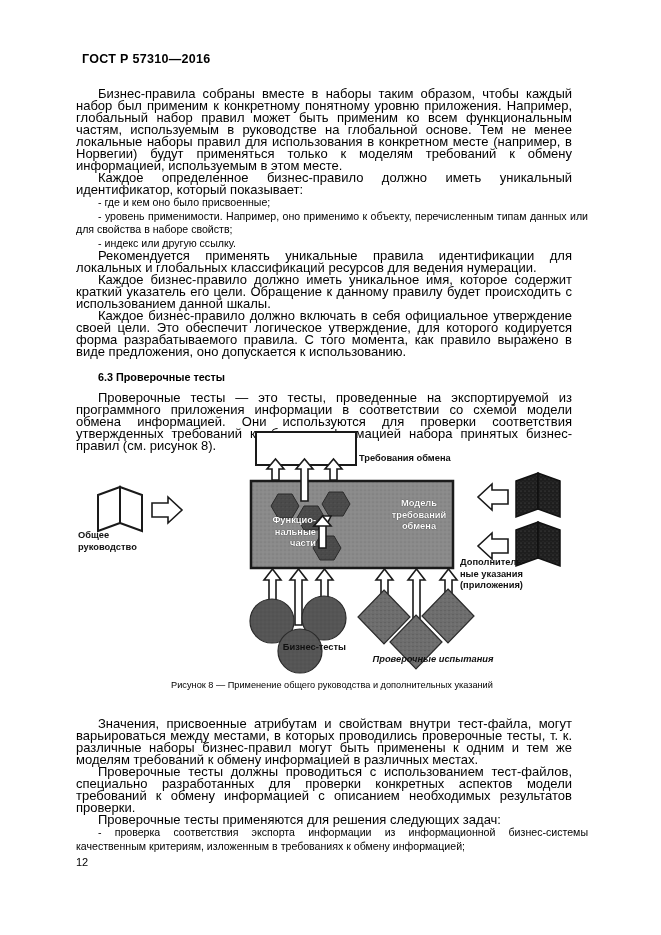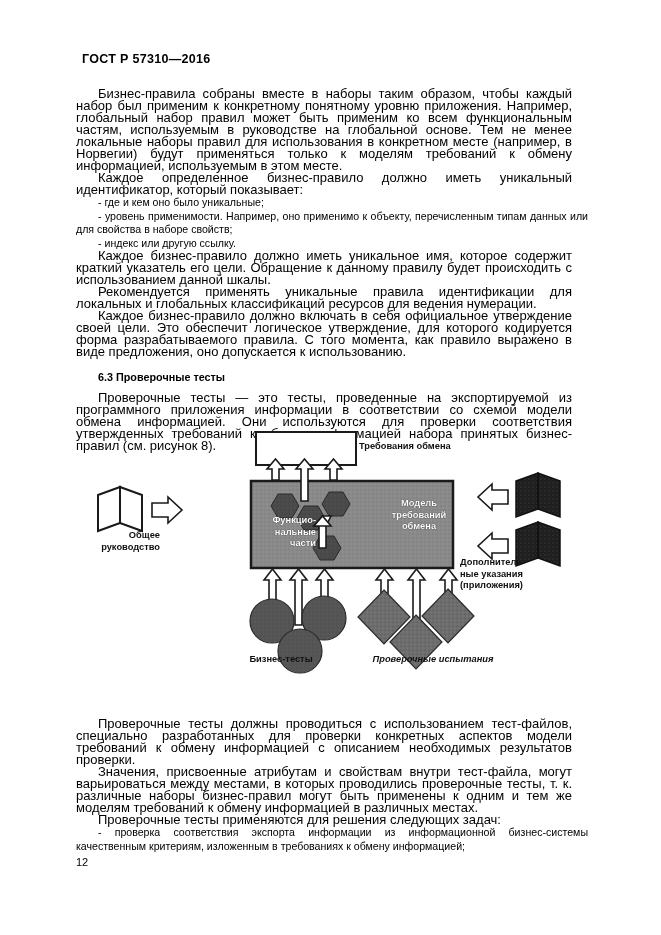--- a/index.html
+++ b/index.html
@@ -77,50 +77,50 @@
   }
 
   .fig-lbl {
     position: absolute;
     font-size: 9.3px;
     font-weight: bold;
     line-height: 11.6px;
     color: #111;
   }
 
-  .lbl-req     { left: 283px; top: 16px; }
-  .lbl-guide   { left: 2px;  top: 105px; width: 82px; text-align: right; }
+  .lbl-req     { left: 283px; top: 28px; }
+  .lbl-guide   { left: 2px;  top: 105px; width: 82px; text-align: left; }
   .lbl-model   { left: 295px; top: 73px; width: 96px; text-align: center; color:#fff; text-shadow:0 0 1px #000; }
   .lbl-func    { left: 178px; top: 90px; width: 62px; text-align: right; color:#fff; text-shadow:0 0 1px #000; }
   .lbl-extra   { left: 384px; top: 132px; width: 110px; }
-  .lbl-bt      { left: 140px; top: 229px; width: 130px; text-align: center; }
+  .lbl-bt      { left: 140px; top: 217px; width: 130px; text-align: right; }
   .lbl-pi      { left: 272px; top: 229px; width: 170px; text-align: center; font-style: italic; }
 
   .foot-page {
     position: absolute;
     left: 76px;
     top: 856px;
     font-size: 11px;
   }
 </style>
 </head>
 <body>
 
 <div class="page">
 
   <div class="header">ГОСТ Р 57310—2016</div>
 
   <div class="content">
     <p class="body">Бизнес-правила собраны вместе в наборы таким образом, чтобы каждый набор был применим к конкретному понятному уровню приложения. Например, глобальный набор правил может быть применим ко всем функциональным частям, используемым в руководстве на глобальной основе. Тем не менее локальные наборы правил для использования в конкретном месте (например, в Норвегии) будут применяться только к моделям требований к обмену информацией, используемым в этом месте.</p>
     <p class="body">Каждое определенное бизнес-правило должно иметь уникальный идентификатор, который показывает:</p>
-    <p class="dash">- где и кем оно было уникальные;</p>
+    <p class="dash">- где и кем оно было присвоенные;</p>
     <p class="dash">- уровень применимости. Например, оно применимо к объекту, перечисленным типам данных или для свойства в наборе свойств;</p>
     <p class="dash">- индекс или другую ссылку.</p>
+    <p class="body">Рекомендуется применять уникальные правила идентификации для локальных и глобальных классификаций ресурсов для ведения нумерации.</p>
     <p class="body">Каждое бизнес-правило должно иметь уникальное имя, которое содержит краткий указатель его цели. Обращение к данному правилу будет происходить с использованием данной шкалы.</p>
-    <p class="body">Рекомендуется применять уникальные правила идентификации для локальных и глобальных классификаций ресурсов для ведения нумерации.</p>
     <p class="body">Каждое бизнес-правило должно включать в себя официальное утверждение своей цели. Это обеспечит логическое утверждение, для которого кодируется форма разрабатываемого правила. С того момента, как правило выражено в виде предложения, оно допускается к использованию.</p>
     <div class="gap-md"></div>
     <h3 class="sect">6.3  Проверочные тесты</h3>
     <div class="gap-sm"></div>
     <p class="body">Проверочные тесты — это тесты, проведенные на экспортируемой из программного приложения информации в соответствии со схемой модели обмена информацией. Они используются для проверки соответствия утвержденных требований к обмену информацией набора принятых бизнес-правил (см. рисунок 8).</p>
   </div>
 
   <div class="figure">
 
     <svg class="fig-canvas" viewBox="0 0 512 250">
@@ -209,24 +209,25 @@
     </svg>
 
     <div class="fig-lbl lbl-req">Требования обмена</div>
     <div class="fig-lbl lbl-guide">Общее<br>руководство</div>
     <div class="fig-lbl lbl-model">Модель<br>требований<br>обмена</div>
     <div class="fig-lbl lbl-func">Функцио-<br>нальные<br>части</div>
     <div class="fig-lbl lbl-extra">Дополнитель-<br>ные указания<br>(приложения)</div>
     <div class="fig-lbl lbl-bt">Бизнес-тесты</div>
     <div class="fig-lbl lbl-pi">Проверочные испытания</div>
 
+    <div class="fig-caption">Рисунок 8 — Применение общего руководства и дополнительных указаний</div>
   </div>
 
   <div class="content" style="top:718px;">
+    <p class="body">Значения, присвоенные атрибутам и свойствам внутри тест-файла, могут варьироваться между местами, в которых проводились проверочные тесты, т. к. различные наборы бизнес-правил могут быть применены к одним и тем же моделям требований к обмену информацией в различных местах.</p>
     <p class="body">Проверочные тесты должны проводиться с использованием тест-файлов, специально разработанных для проверки конкретных аспектов модели требований к обмену информацией с описанием необходимых результатов проверки.</p>
-    <p class="body">Значения, присвоенные атрибутам и свойствам внутри тест-файла, могут варьироваться между местами, в которых проводились проверочные тесты, т. к. различные наборы бизнес-правил могут быть применены к одним и тем же моделям требований к обмену информацией в различных местах.</p>
     <p class="body">Проверочные тесты применяются для решения следующих задач:</p>
     <p class="dash">- проверка соответствия экспорта информации из информационной бизнес-системы качественным критериям, изложенным в требованиях к обмену информацией;</p>
   </div>
 
   <div class="foot-page">12</div>
 
 </div>
 
 </body></html>

